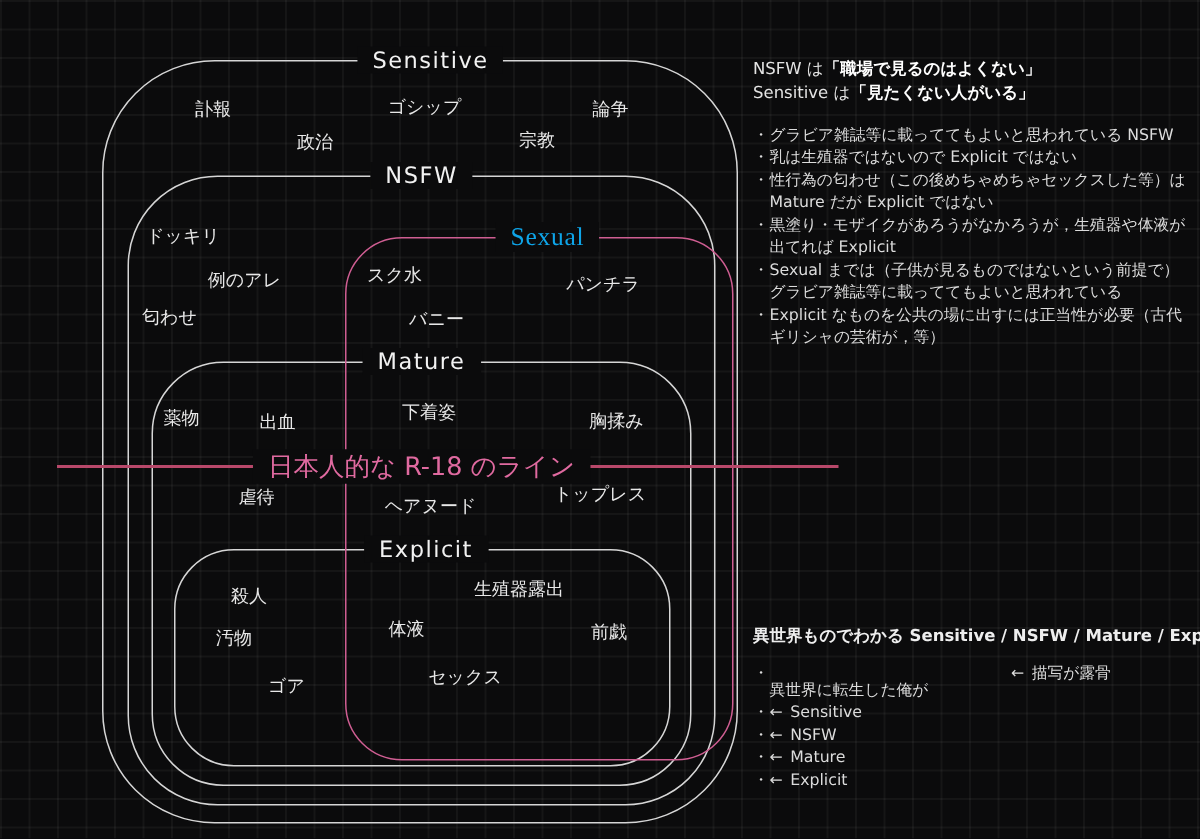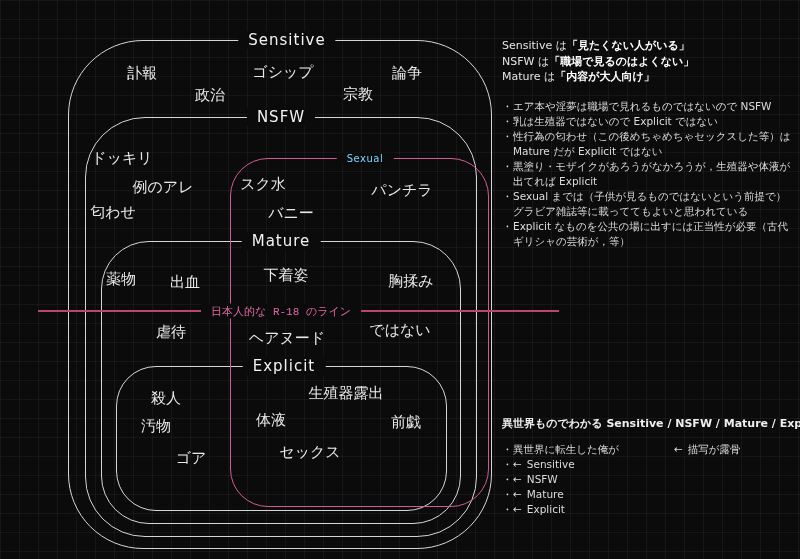--- a/index.html
+++ b/index.html
@@ -19,45 +19,45 @@
   #set-sensitive { left:68px;  top:40px;  width:424px; height:509px; border-radius:75px; }
   #set-nsfw      { left:85px;  top:117px; width:392px; height:420px; border-radius:60px; }
   #set-mature    { left:101px; top:241px; width:360px; height:283px; border-radius:48px; }
   #set-explicit  { left:116px; top:366px; width:331px; height:145px; border-radius:40px; }
   #set-sexual    { left:230px; top:158px; width:259px; height:349px; border-radius:38px; border-color:#cf5e92; }
   .set-label {
     position:absolute; transform:translate(-50%,-50%);
     background:#0b0b0c; padding:0 10px; white-space:nowrap;
     font-size:15px; letter-spacing:1px; color:#f2f2f2;
   }
-  .set-label.pink { color:#7dd3fc; font-size:10px; letter-spacing:0.5px; }
+  .set-label.pink { color:#0ea5e9; font-size:17px; letter-spacing:0.5px;font-family:Liberation Serif, serif; }
   .r18-line { position:absolute; left:38px; top:310px; width:521px; height:2px; background:#b8486a; }
   .r18-label {
     position:absolute; left:281px; top:311px; transform:translate(-50%,-50%);
     background:#0b0b0c; padding:0 10px; white-space:nowrap;
-    font-size:11px; color:#e06aa0;font-family:Liberation Mono, monospace;
+    font-size:17px; color:#e06aa0;
   }
   .item {
     position:absolute; transform:translate(-50%,-50%);
-    font-size:15px; color:#e8e8e8; white-space:nowrap;
+    font-size:12px; color:#e8e8e8; white-space:nowrap;
   }
   
   .notes { position:absolute; left:502px; top:38px; width:292px; }
   .def { font-size:11px; line-height:15.5px; color:#e4e4e4; white-space:nowrap; }
   .def b { font-weight:bold; color:#ffffff; }
   .blist { list-style:none; margin-top:14px; }
   .blist li { display:flex; font-size:10.5px; line-height:15px; color:#dcdcdc; }
   .dot { width:11px; flex:0 0 11px; }
   .btxt { flex:1; }
   
   .isekai { position:absolute; left:502px; top:416px; width:296px; }
   .isekai-title { font-size:11px; font-weight:bold; color:#eeeeee; white-space:nowrap; }
   .irow { display:flex; align-items:flex-start; font-size:10.5px; line-height:15px; color:#dcdcdc; }
   .irow:first-of-type { margin-top:11px; }
-  .itxt { width:161px; flex:0 0 161px; white-space:nowrap; }
+  .itxt { width:161px; flex:0 0 161px; white-space:nowrap;margin-top:11px; }
   .arrow { margin-right:5px; }
   .itag { white-space:nowrap; }
 </style>
 </head>
 <body>
 
 <div id="screen">
 
   <div class="diagram">
     <div class="set" id="set-sensitive"></div>
@@ -85,39 +85,38 @@
     <span class="item" style="left:113px;top:212px">匂わせ</span>
     <span class="item" style="left:263px;top:184px">スク水</span>
     <span class="item" style="left:402px;top:190px">パンチラ</span>
     <span class="item" style="left:291px;top:213px">バニー</span>
     <span class="item" style="left:121px;top:279px">薬物</span>
     <span class="item" style="left:185px;top:282px">出血</span>
     <span class="item" style="left:286px;top:275px">下着姿</span>
     <span class="item" style="left:411px;top:281px">胸揉み</span>
     <span class="item" style="left:171px;top:332px">虐待</span>
     <span class="item" style="left:287px;top:338px">ヘアヌード</span>
-    <span class="item" style="left:400px;top:330px">ではない</span>
+    <span class="item" style="left:400px;top:330px">トップレス</span>
     <span class="item" style="left:166px;top:398px">殺人</span>
     <span class="item" style="left:346px;top:393px">生殖器露出</span>
     <span class="item" style="left:156px;top:426px">汚物</span>
     <span class="item" style="left:271px;top:420px">体液</span>
     <span class="item" style="left:406px;top:422px">前戯</span>
     <span class="item" style="left:191px;top:458px">ゴア</span>
     <span class="item" style="left:310px;top:452px">セックス</span>
   </div>
 
   <div class="notes">
+    <p class="def"><span>NSFW は</span><b>「職場で見るのはよくない」</b></p>
     <p class="def"><span>Sensitive は</span><b>「見たくない人がいる」</b></p>
-    <p class="def"><span>NSFW は</span><b>「職場で見るのはよくない」</b></p>
-    <p class="def"><span>Mature は</span><b>「内容が大人向け」</b></p>
 
     <ul class="blist">
       <li>
           <span class="dot">・</span>
-          <span class="btxt">エア本や淫夢は職場で見れるものではないので NSFW</span>
+          <span class="btxt">グラビア雑誌等に載っててもよいと思われている NSFW</span>
         </li>
       <li>
           <span class="dot">・</span>
           <span class="btxt">乳は生殖器ではないので Explicit ではない</span>
         </li>
       <li>
           <span class="dot">・</span>
           <span class="btxt">性行為の匂わせ（この後めちゃめちゃセックスした等）は Mature だが Explicit ではない</span>
         </li>
       <li>

